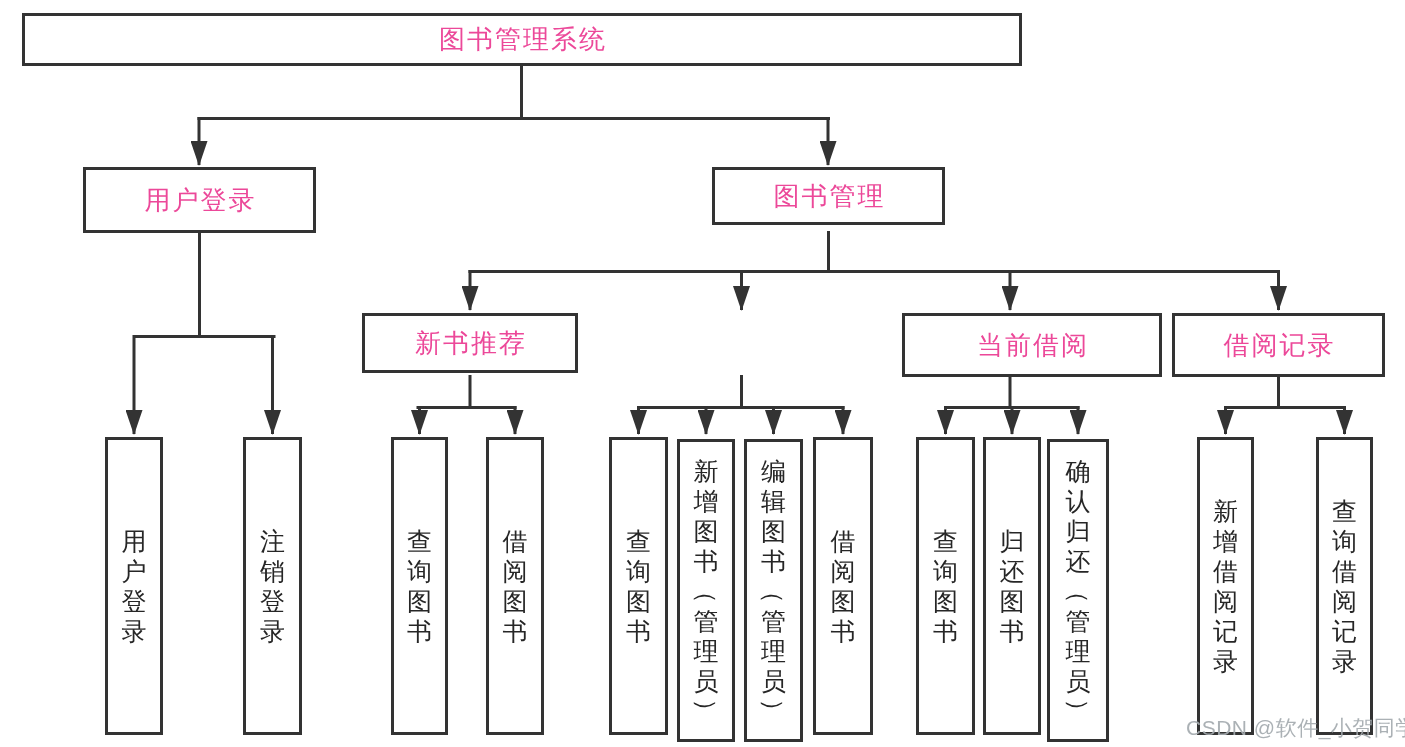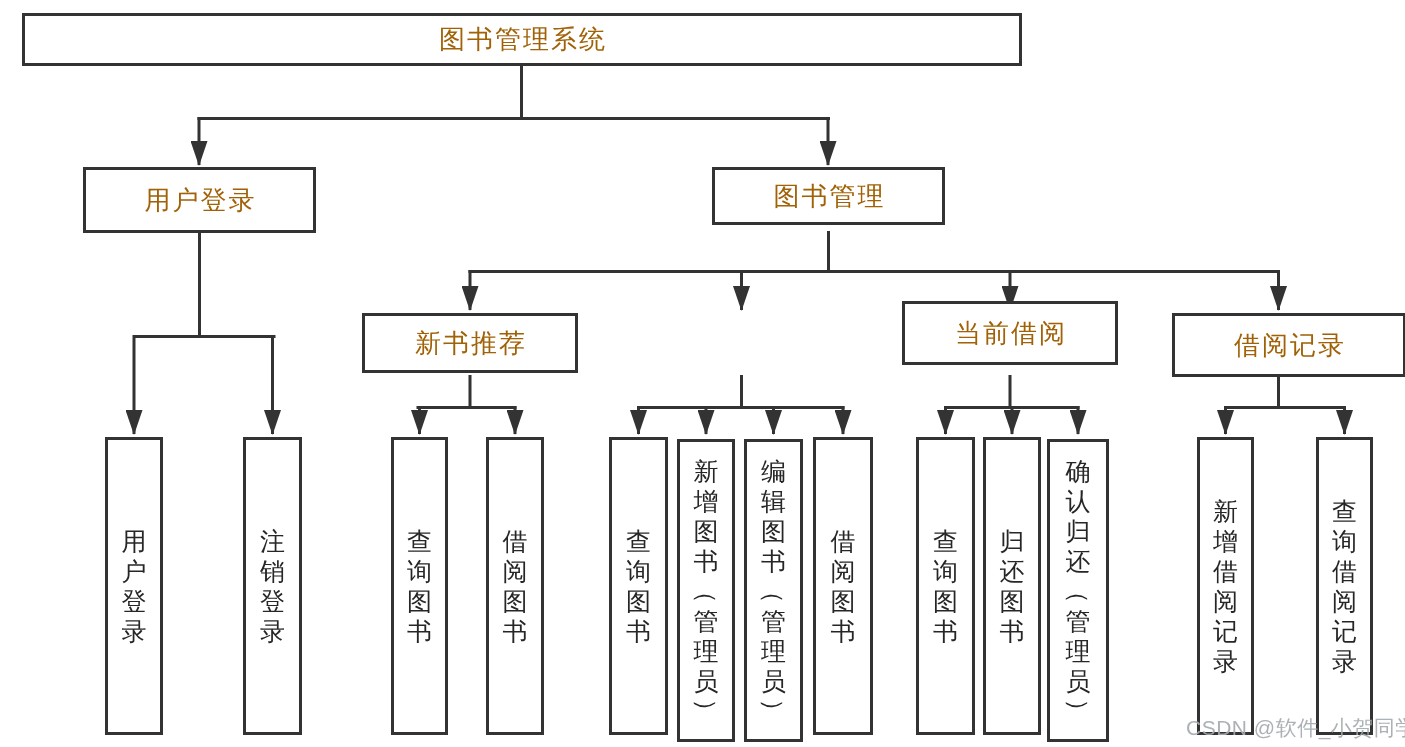--- a/index.html
+++ b/index.html
@@ -7,21 +7,21 @@
     position:relative; width:1405px; height:747px; background:#ffffff;
     font-family:"Liberation Sans","DejaVu Sans",sans-serif; overflow:hidden;
   }
   .connectors { position:absolute; left:0; top:0; z-index:1; }
   .box {
     position:absolute; box-sizing:border-box; background:#ffffff;
     border:3px solid #333333; display:flex; align-items:center; justify-content:center;
     z-index:2;
   }
   .hlabel {
-    font-size:26px; letter-spacing:2px; color:#a16207; white-space:nowrap; text-indent:2px;
+    font-size:26px; letter-spacing:2px; color:#ec4899; white-space:nowrap; text-indent:2px;
   }
   .vtext { display:flex; flex-direction:column; align-items:center; color:#262626; font-size:25px; }
   .vchar { display:block; height:30px; line-height:30px; text-align:center; }
   .vparen { transform:rotate(90deg); }
   .watermark {
     position:absolute; left:1186px; top:714px; z-index:3;
     font-size:21px; letter-spacing:0.5px; color:rgba(164,170,175,0.92); white-space:nowrap;
   }
 </style>
 </head>
@@ -74,24 +74,24 @@
   <div class="box" style="left:83px;top:167px;width:233px;height:66px">
     <span class="hlabel">用户登录</span>
   </div>
   <div class="box" style="left:712px;top:167px;width:233px;height:58px">
     <span class="hlabel">图书管理</span>
   </div>
 
   <div class="box" style="left:362px;top:313px;width:216px;height:60px">
     <span class="hlabel">新书推荐</span>
   </div>
-  <div class="box" style="left:902px;top:301px;width:216px;height:64px">
+  <div class="box" style="left:902px;top:313px;width:260px;height:64px">
     <span class="hlabel">当前借阅</span>
   </div>
-  <div class="box" style="left:1172px;top:313px;width:234px;height:64px">
+  <div class="box" style="left:1172px;top:313px;width:213px;height:64px">
     <span class="hlabel">借阅记录</span>
   </div>
 
   <div class="box" style="left:105px;top:437px;width:58px;height:298px">
     <span class="vtext">
         <span class="vchar">用</span>
         <span class="vchar">户</span>
         <span class="vchar">登</span>
         <span class="vchar">录</span>
       </span>

